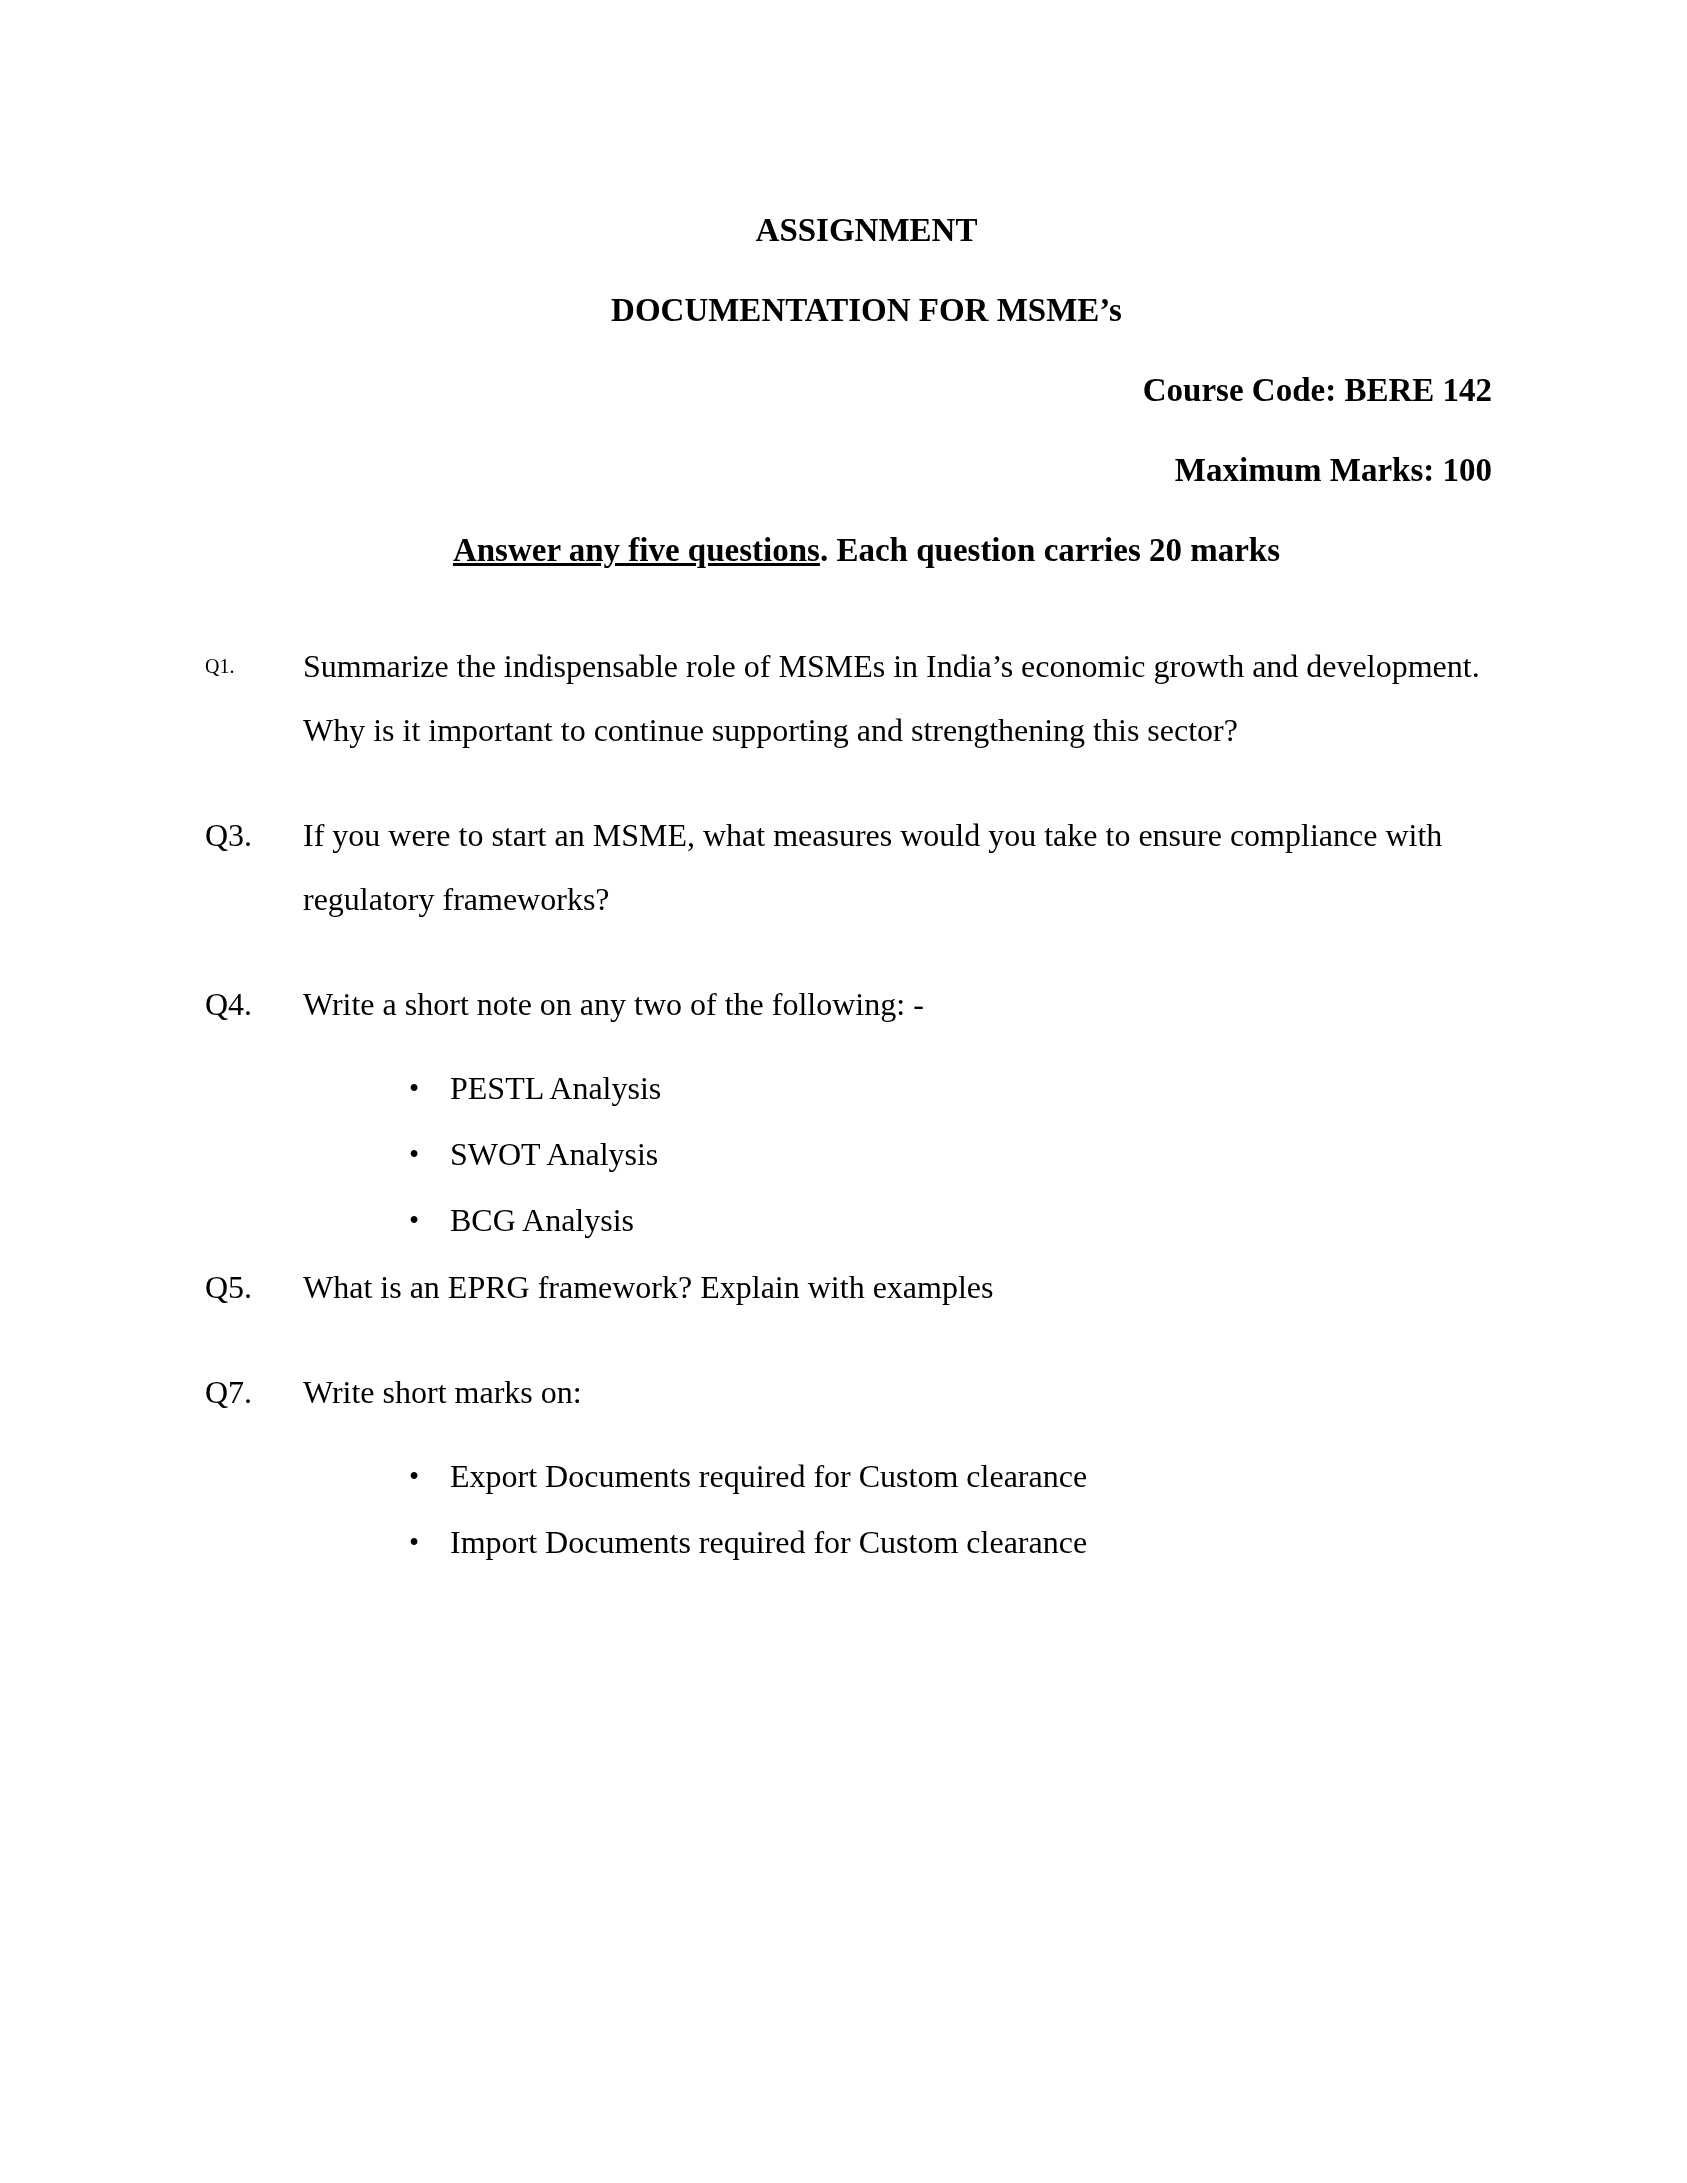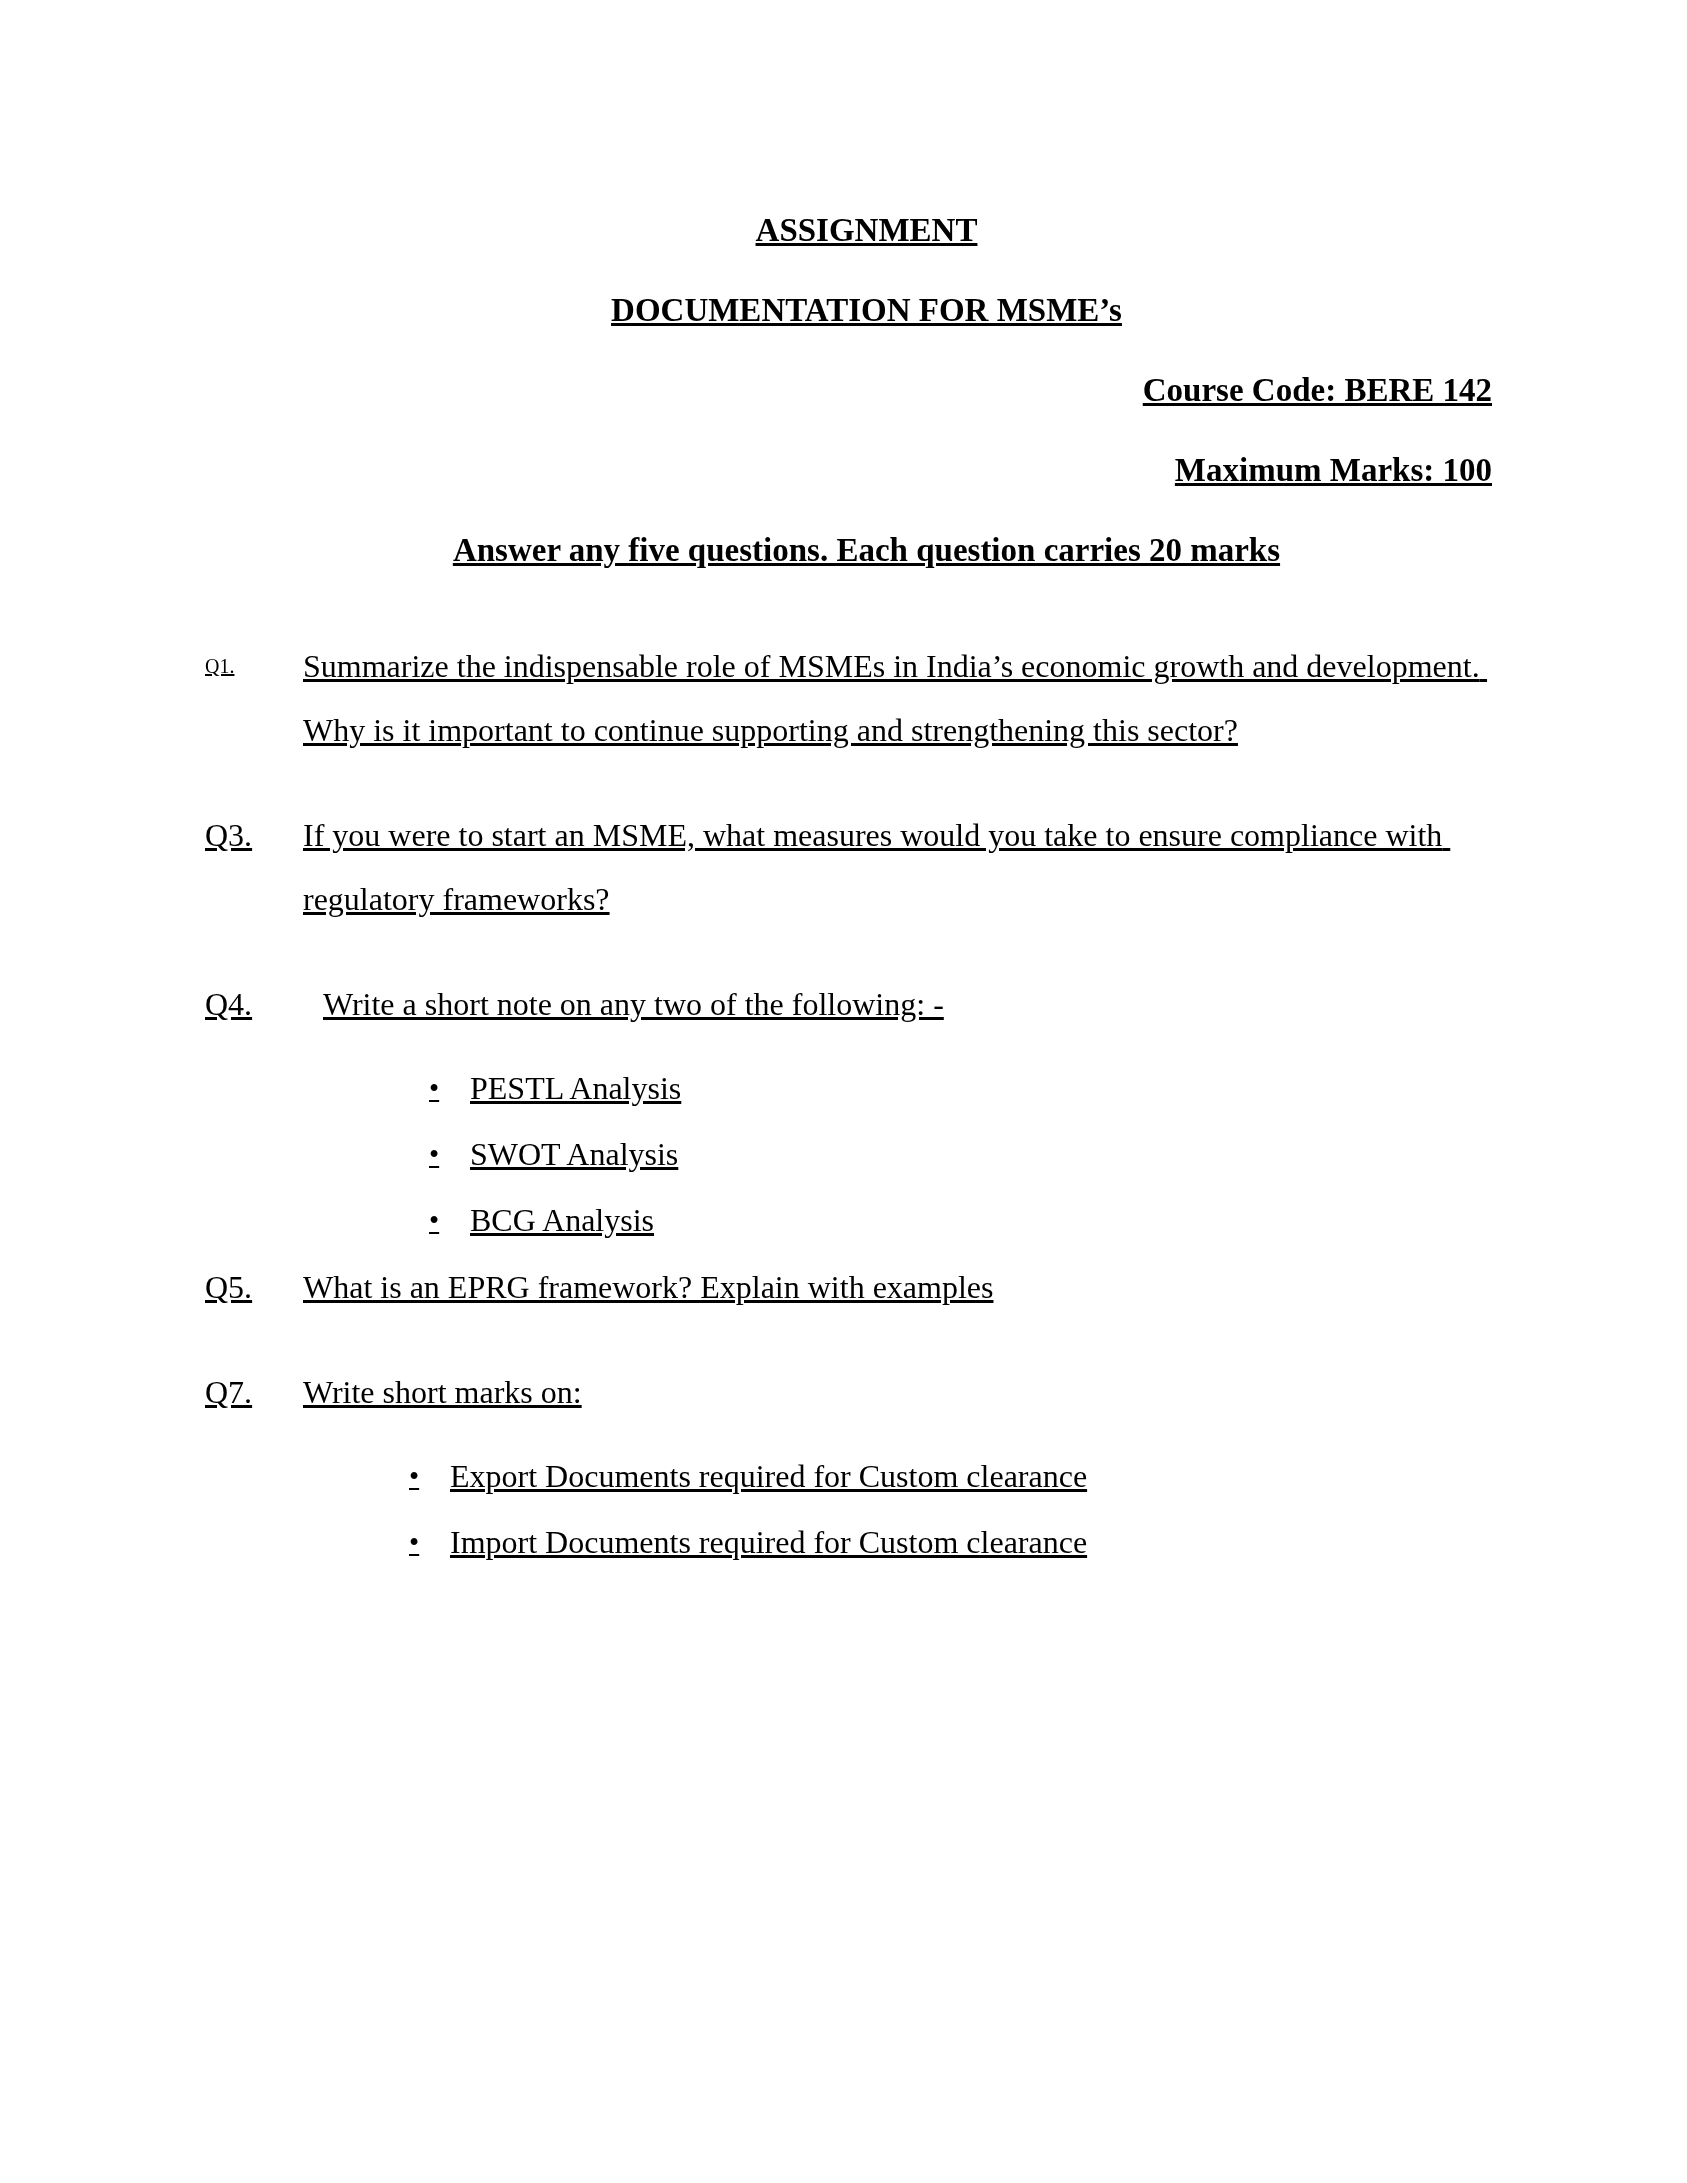--- a/index.html
+++ b/index.html
@@ -13,21 +13,20 @@
     font-family: "Liberation Serif", serif;
     color: #000000;
   }
   .page {
     box-sizing: border-box;
     width: 1687px;
     height: 1899px;
     padding: 198px 159px 132px 205px;
     background: #ffffff;
     overflow: hidden;
-    text-decoration: underline;
   }
   .h-line {
     line-height: 64px;
     font-size: 33px;
     font-weight: bold;
     margin-bottom: 16px;
     white-space: pre-wrap;
   }
   .center { text-align: center; }
   .align-right {
@@ -36,21 +35,21 @@
   }
   .instruction { margin-bottom: 52px; }
   .underlined { text-decoration: underline; }
   .question {
     display: flex;
     align-items: flex-start;
     margin-bottom: 41px;
     font-size: 32px;
     line-height: 64px;
   }
-  .question.tight { margin-bottom: 2.6px; gap: 20px; }
+  .question.tight { margin-bottom: 2.6px; }
   .q-label {
     flex: 0 0 98px;
     line-height: 64px;
   }
   .q-label.small-label { font-size: 20px; }
   .q-body { flex: 1 1 auto; }
   .q-text {
     line-height: 64px;
     white-space: pre-wrap;
   }

